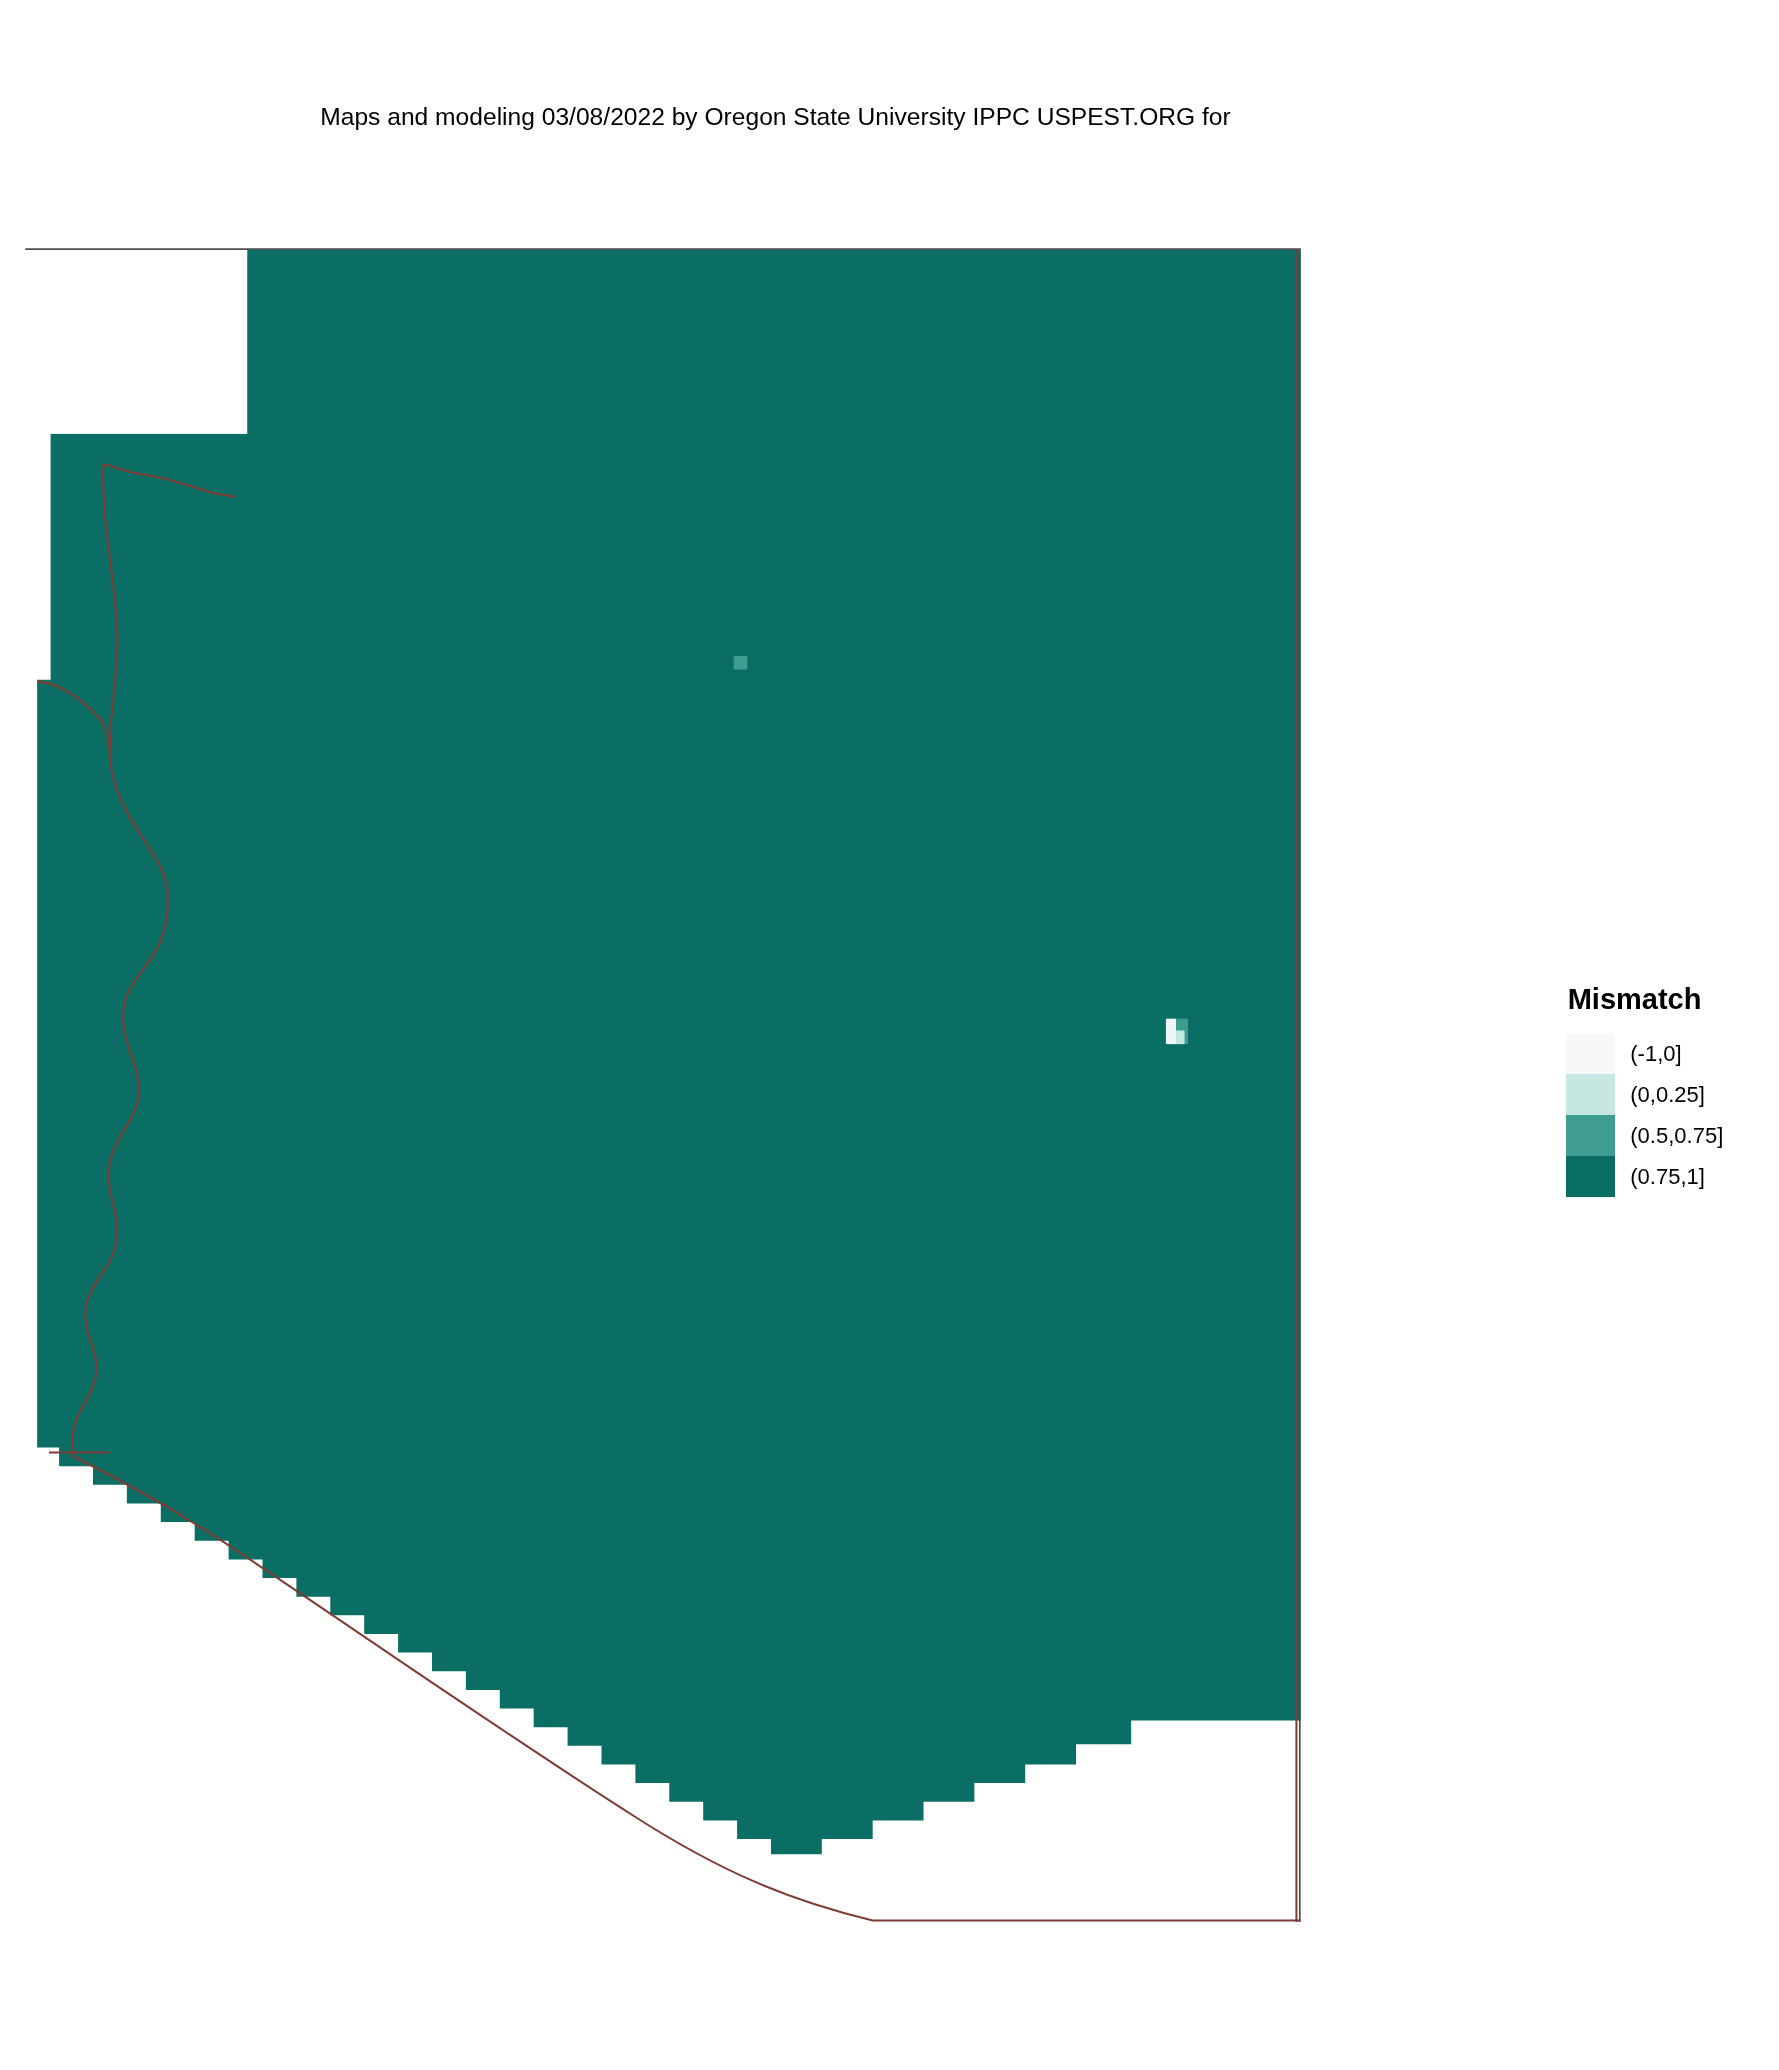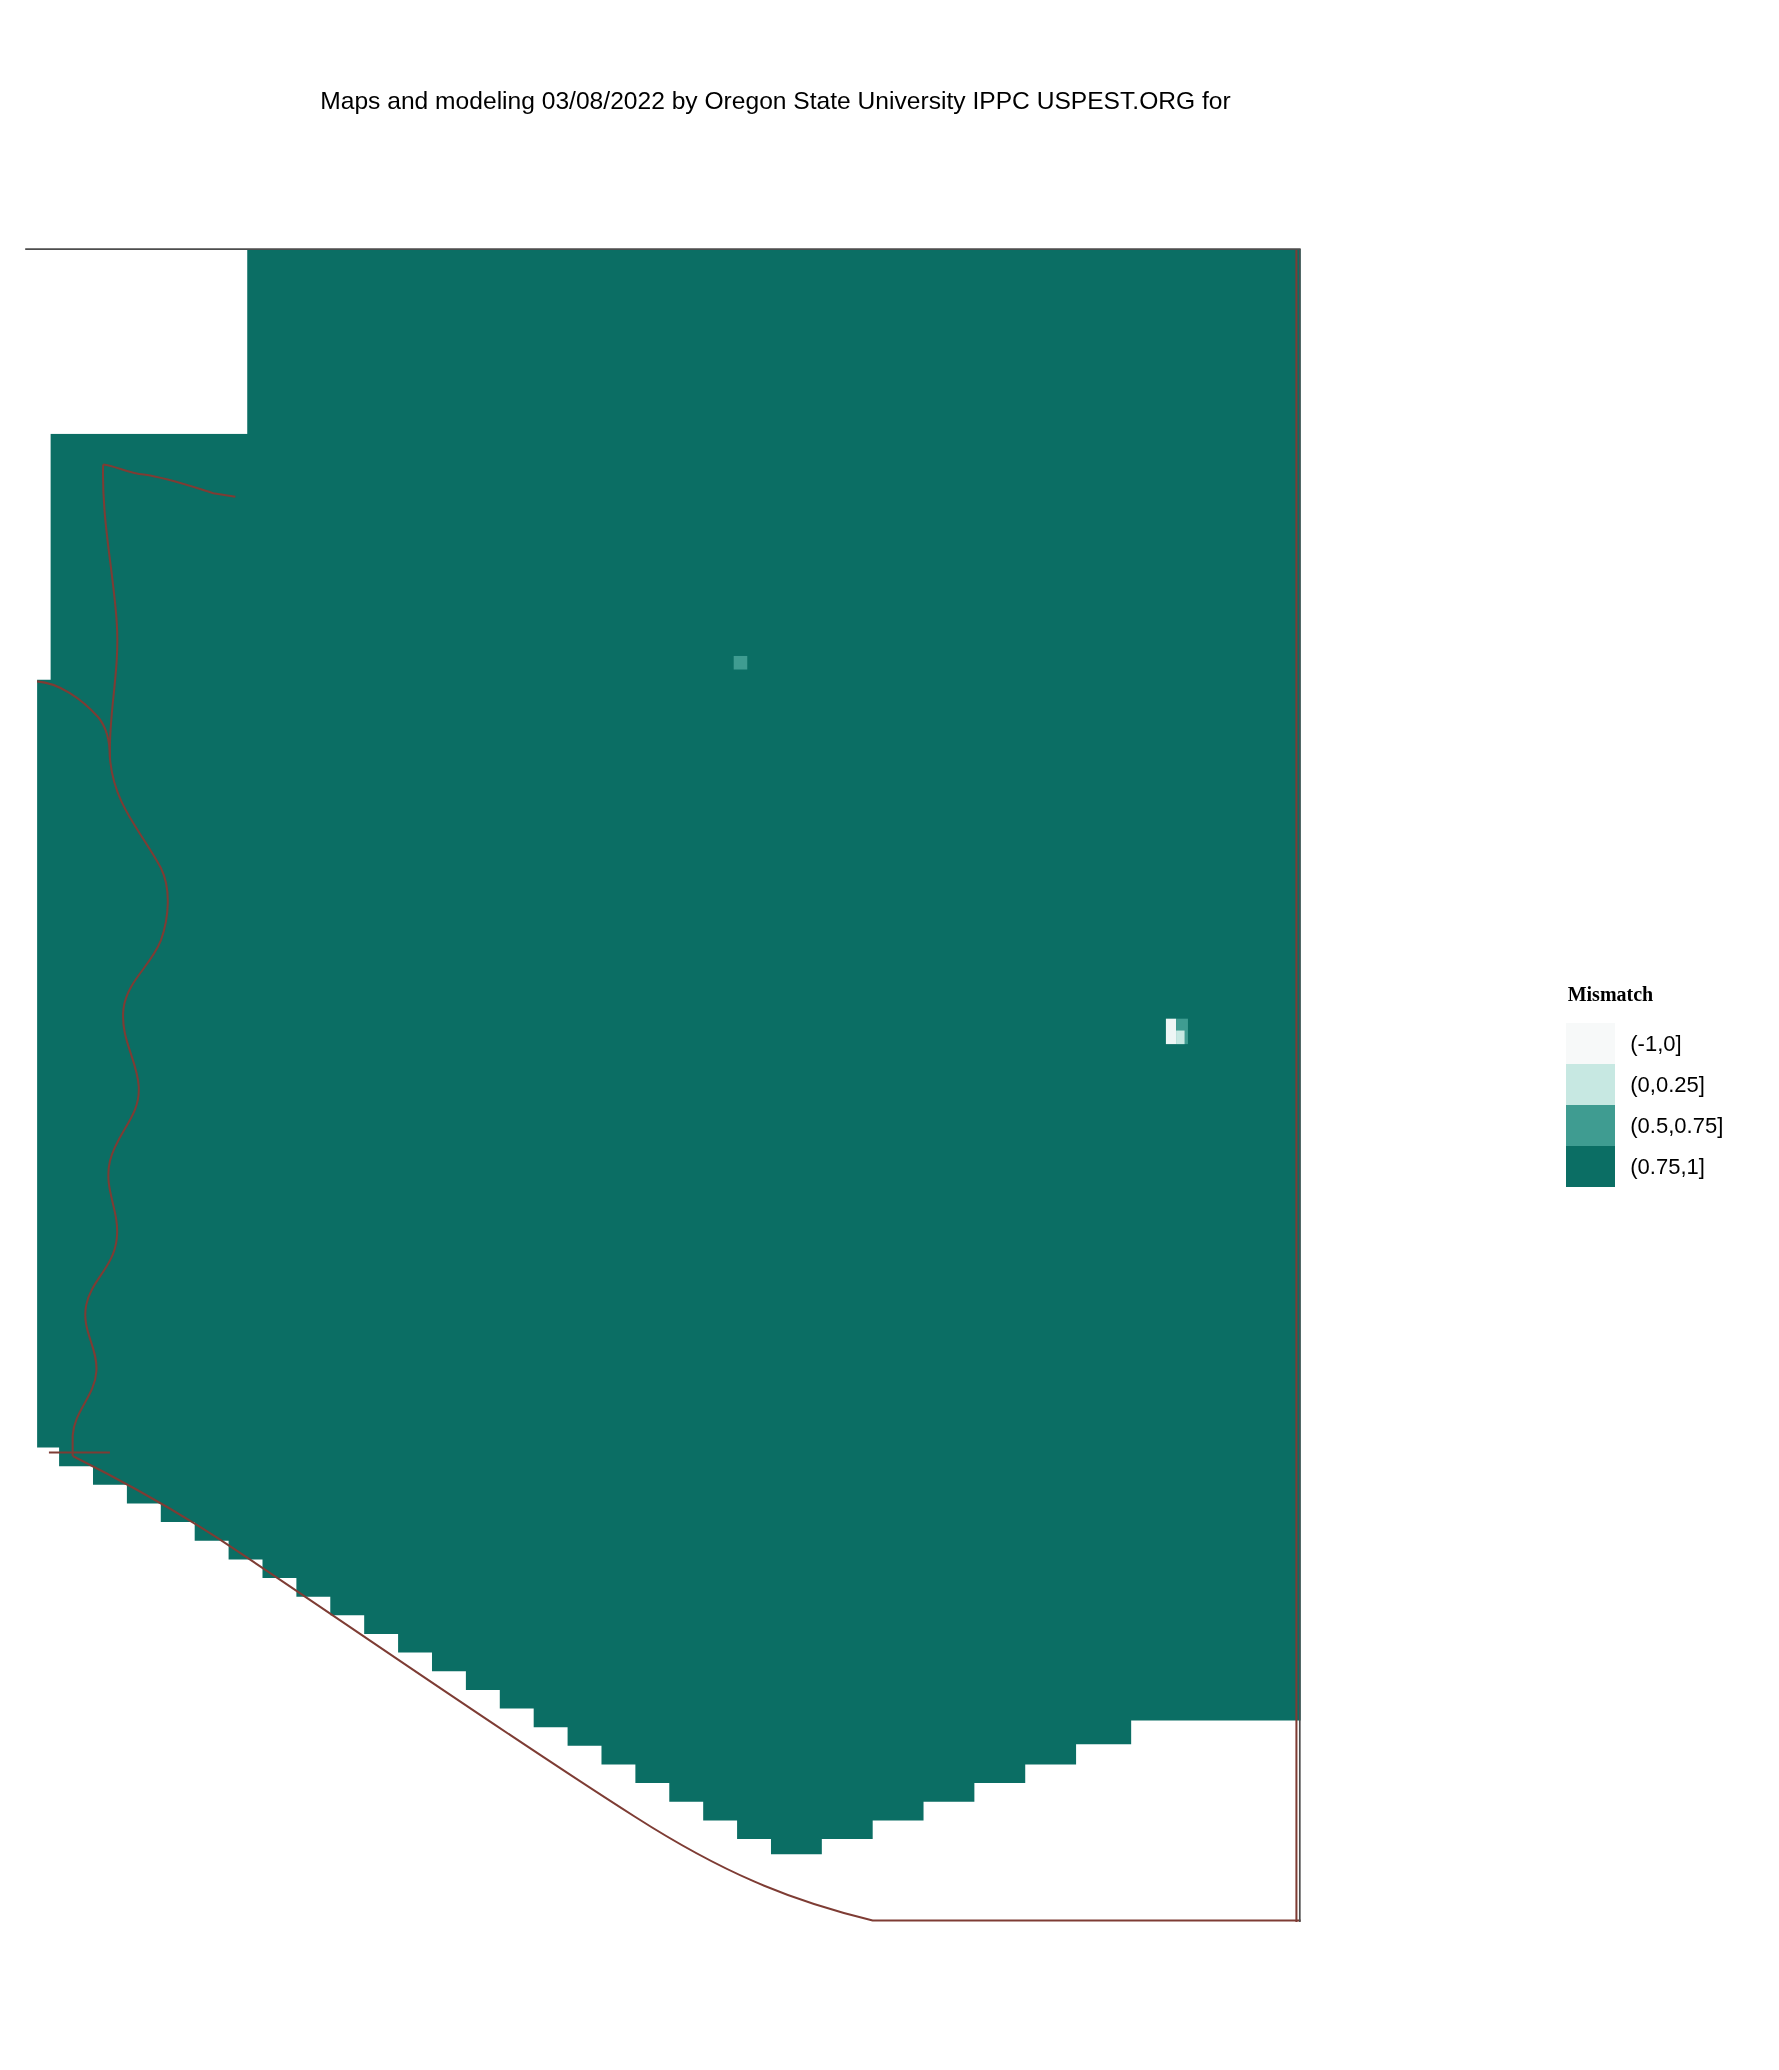--- a/index.html
+++ b/index.html
@@ -30,21 +30,21 @@
     text-align: center;
   }
   .main-title {
     font-size: 32px;
     font-weight: bold;
     letter-spacing: 0.1px;
     line-height: 1.2;
     margin: 0;
   }
   .subtitle {
-    margin: 16px auto 0 auto;
+    margin: 32px auto 0 auto;
     font-size: 24.6px;
     line-height: 1.35;
     font-weight: normal;
     width: 1119px;
   }
   .subtitle-line {
     display: block;
   }
 
   
@@ -61,25 +61,24 @@
   }
 
   
   .legend {
     position: absolute;
     left: 1566px;
     top: 983px;
     width: 195px;
   }
   .legend-title {
-    font-size: 20px;
+    font-size: 29px;
     font-weight: bold;
     margin: 0 0 17px 1.7px;
     white-space: nowrap;
-    font-family: Liberation Serif, serif;
   }
   .legend-row {
     display: flex;
     align-items: center;
     height: 41px;
   }
   .legend-swatch {
     width: 49px;
     height: 41px;
     flex: 0 0 49px;

